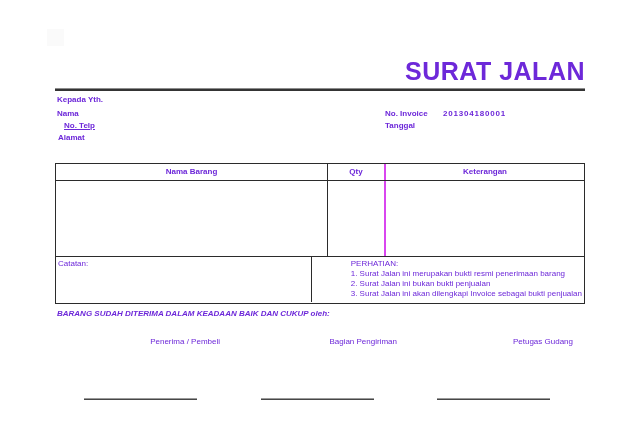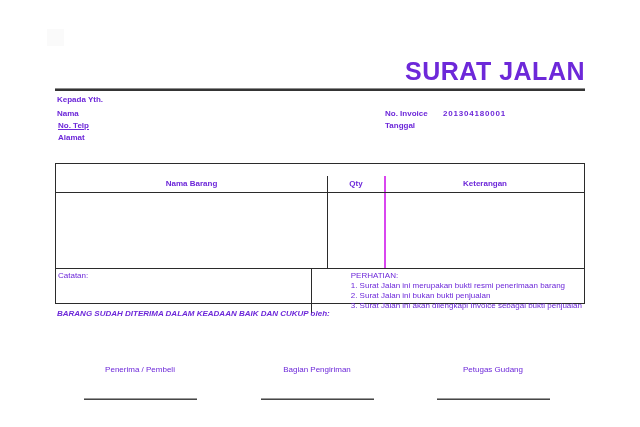--- a/index.html
+++ b/index.html
@@ -31,35 +31,35 @@
     left: 55px; top: 88px; width: 530px; height: 3px;
     background: #343434;
     border-top: 1px solid #8d8d8d;
     box-sizing: border-box;
   }
 
   
   .lbl { font-size: 8px; font-weight: bold; line-height: 9px; white-space: nowrap; }
   .kepada   { left: 57px; top: 95px; }
   .nama     { left: 57px; top: 109px; }
-  .telp     { left: 58px; top: 121px; text-decoration: underline; }
+  .telp     { left: 64px; top: 121px; text-decoration: underline; }
   .alamat   { left: 58px; top: 133px; }
   .inv-lbl  { left: 385px; top: 109px; }
   .inv-val  { left: 443px; top: 109px; letter-spacing: 0.8px; }
   .tgl-lbl  { left: 385px; top: 121px; }
 
   
   .items-table {
     left: 55px; top: 163px; width: 530px; height: 141px;
     border: 1px solid #2b2b2b;
     box-sizing: border-box;
     font-size: 8px;
   }
   .t-row { display: flex; box-sizing: border-box; }
-  .t-head { height: 17px; border-bottom: 1px solid #2b2b2b; margin-top: 12px; }
+  .t-head { height: 17px; border-bottom: 1px solid #2b2b2b; }
   .t-body { height: 76px; border-bottom: 1px solid #2b2b2b; }
   .t-foot { height: 45px; }
   .c-item { width: 272px; border-right: 1px solid #2b2b2b; box-sizing: border-box; }
   .c-qty  { width: 58px;  border-right: 2px solid #d946ef; box-sizing: border-box; }
   .c-ket  { flex: 1; }
   .th { font-weight: bold; text-align: center; padding-top: 3px; }
   .c-catatan { width: 272px; border-right: 1px solid #2b2b2b; box-sizing: border-box; padding: 2px 2px; }
   .c-perhatian { flex: 1; padding: 2px 2px; line-height: 10px; margin-left: 37px; }
   .c-perhatian div { white-space: nowrap; }
 
@@ -71,21 +71,21 @@
   }
   .ack-2 {
     left: 57px; top: 320px;
     font-size: 8px; font-style: italic;
     white-space: nowrap;
   }
 
   
   .sig-label {
     top: 337px; width: 160px;
-    font-size: 8px; text-align: center; white-space: nowrap; margin-top: 28px;
+    font-size: 8px; text-align: right; white-space: nowrap;
   }
   .sig-1 { left: 60px; }
   .sig-2 { left: 237px; }
   .sig-3 { left: 413px; }
   .sig-line {
     top: 398px; width: 113px; height: 2px;
     background: #474747;
     border-top: 1px solid #9a9a9a;
     box-sizing: border-box;
   }

